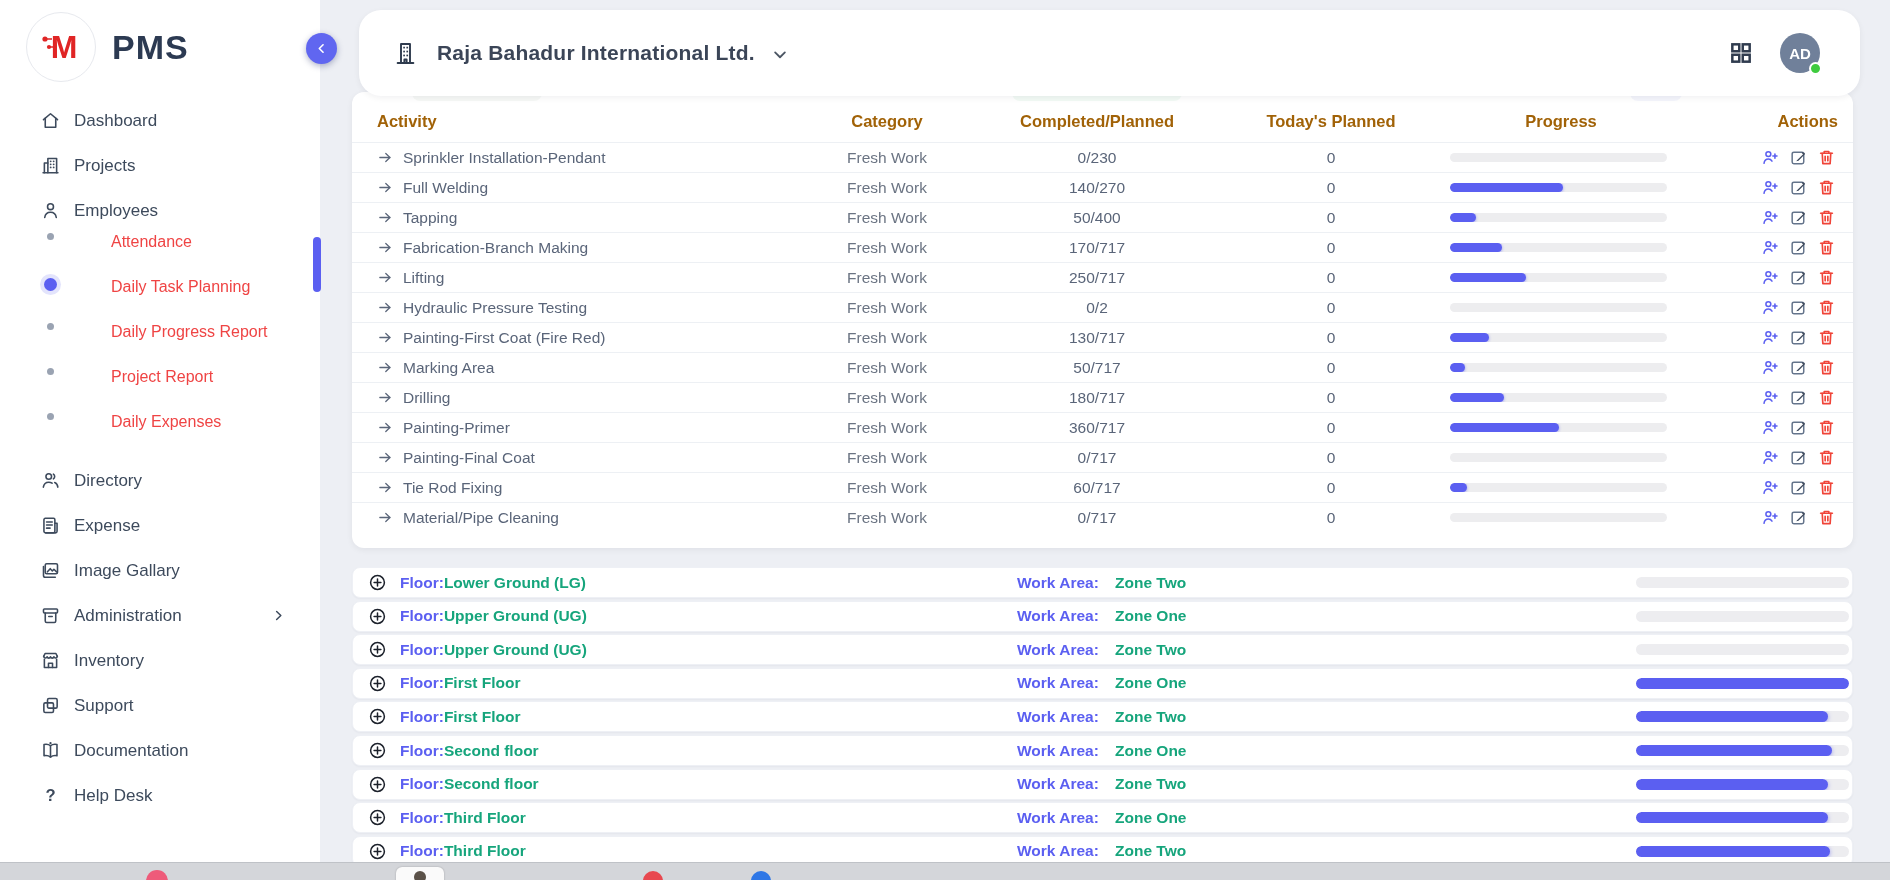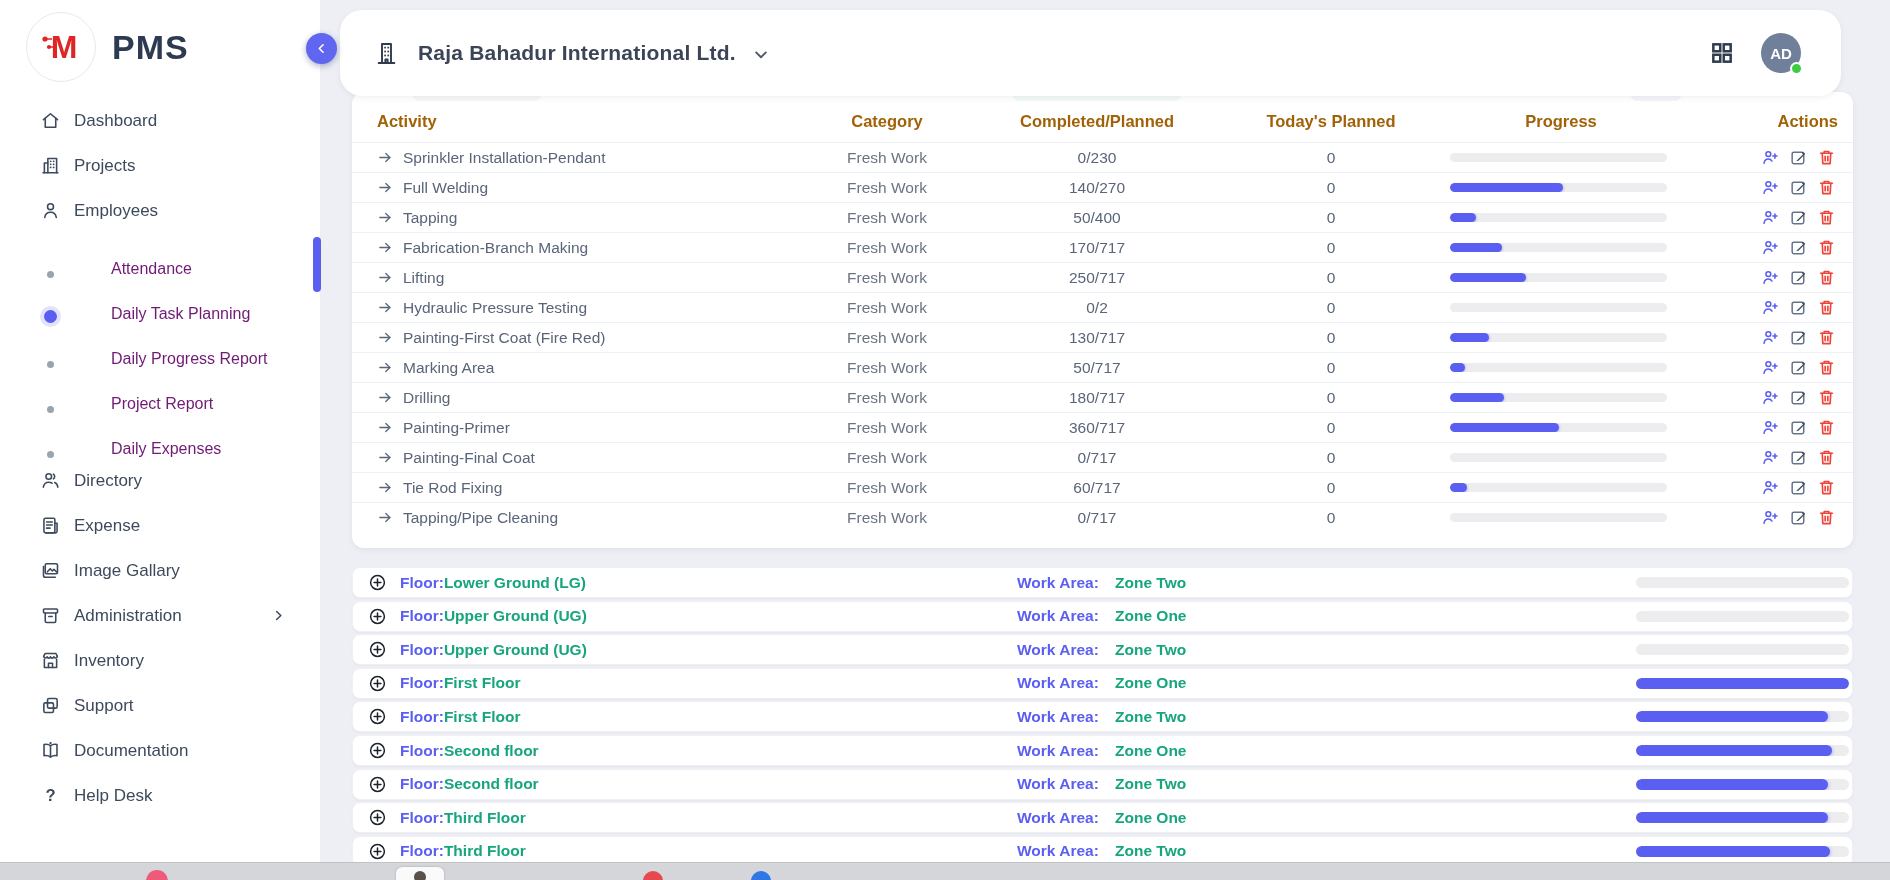--- a/index.html
+++ b/index.html
@@ -17,31 +17,31 @@
   .logo-row { display:flex; align-items:center; gap:16px; padding:12px 0 0 26px; }
   .logo-circle { width:70px; height:70px; border-radius:50%; border:1px solid #e7e9ee; display:flex; align-items:center; justify-content:center; background:#fff; }
   .brand { font-size:34px; font-weight:bold; color:#2c3a52; letter-spacing:1px; }
   .nav { margin-top:16px; }
   .nav-item { height:45px; display:flex; align-items:center; gap:13px; padding-left:40px; font-size:17px; color:#3d4a5c; cursor:pointer; }
   .nav-item .nav-ic { width:21px; height:21px; color:#3d4a5c; flex:0 0 auto; }
   .nav-item.active { height:42px; margin:2px 22px 1px 12px; padding-left:28px; background:#e3e4fc; border-radius:10px; color:#5b5ff1; font-weight:bold; }
   .nav-item.active .nav-ic { color:#5b5ff1; }
   .nav-item .chev { margin-left:auto; margin-right:16px; width:16px; height:16px; color:#5b5ff1; }
   .nav-item .chev-r { margin-left:auto; margin-right:34px; width:15px; height:15px; color:#3d4a5c; }
-  .sub-item { height:45px; display:flex; align-items:flex-end; padding-left:47px; font-size:16px; color:#701a75; cursor:pointer; }
+  .sub-item { height:45px; display:flex; align-items:flex-start; padding-left:47px; font-size:16px; color:#ef4444; cursor:pointer; }
   .sub-item .dot { width:7px; height:7px; border-radius:50%; background:#9aa3b2; margin-right:57px; flex:0 0 auto; }
   .sub-item.selected { padding-left:44px; }
   .sub-item.selected .dot { width:13px; height:13px; background:#5b5ff1; box-shadow:0 0 0 4px #e3e4fc; margin-right:54px; }
   .collapse-btn { position:absolute; left:306px; top:33px; width:31px; height:31px; border-radius:50%;
     background:#6066f0; color:#fff; display:flex; align-items:center; justify-content:center;
     box-shadow:0 2px 6px rgba(30,41,99,.35); z-index:30; cursor:pointer; }
   .side-rail { position:absolute; left:313px; top:237px; width:8px; height:55px; border-radius:4px; background:#5b5ff1; z-index:25; }
 
   
-  .header-card { position:absolute; left:340px; top:10px; width:1501px; height:86px; background:#fff;
+  .header-card { position:absolute; left:359px; top:10px; width:1501px; height:86px; background:#fff;
     border-radius:22px; box-shadow:0 2px 6px rgba(15,23,42,.06); display:flex; align-items:center; z-index:4; }
   .hc-build { width:27px; height:27px; color:#2f3b4e; margin-left:33px; }
   .hc-name { margin-left:18px; font-size:21px; font-weight:bold; color:#3b4557; letter-spacing:.2px; }
   .hc-chev { width:18px; height:18px; color:#4b5563; margin-left:16px; margin-top:4px; cursor:pointer; }
   .hc-right { margin-left:auto; display:flex; align-items:center; gap:26px; margin-right:40px; }
   .grid-ic { width:26px; height:26px; color:#2f3b4e; cursor:pointer; }
   .avatar { position:relative; width:40px; height:40px; border-radius:50%; background:#70809a; color:#fff;
     font-size:15px; font-weight:bold; display:flex; align-items:center; justify-content:center; cursor:pointer; }
   .presence { position:absolute; right:-2px; bottom:-2px; width:13px; height:13px; border-radius:50%;
     background:#3fcb3f; border:2px solid #fff; }
@@ -808,21 +808,21 @@
         </div>
       </div>
       <div class="grid-cols t-row">
         <div class="act-cell">
           <span class="arrow-ic">
             <svg viewBox="0 0 24 24" width="100%" height="100%" fill="none" stroke="currentColor" stroke-width="1.8" stroke-linecap="round" stroke-linejoin="round">
               <path d="M4 12h14.2"></path>
               <path d="M12.4 6.3 18.2 12l-5.8 5.7"></path>
             </svg>
           </span>
-          <span>Tapping/Pipe Cleaning</span>
+          <span>Material/Pipe Cleaning</span>
         </div>
         <div class="c-center cat">Fresh Work</div>
         <div class="c-center">0/717</div>
         <div class="c-center">0</div>
         <div>
           <div class="pwrap">
             <div class="pfill" style="width: 0%;"></div>
           </div>
         </div>
         <div class="actions">

